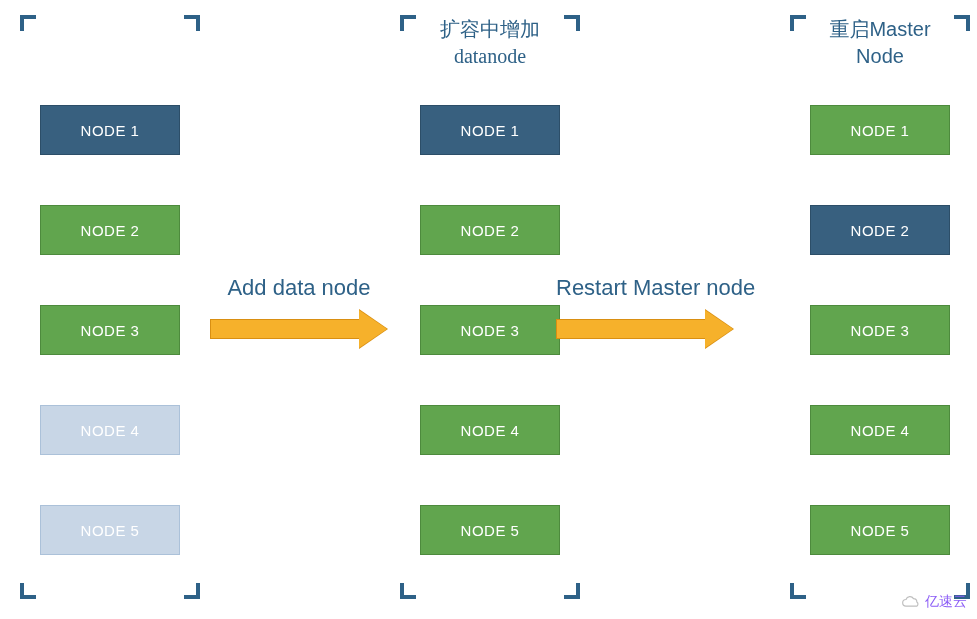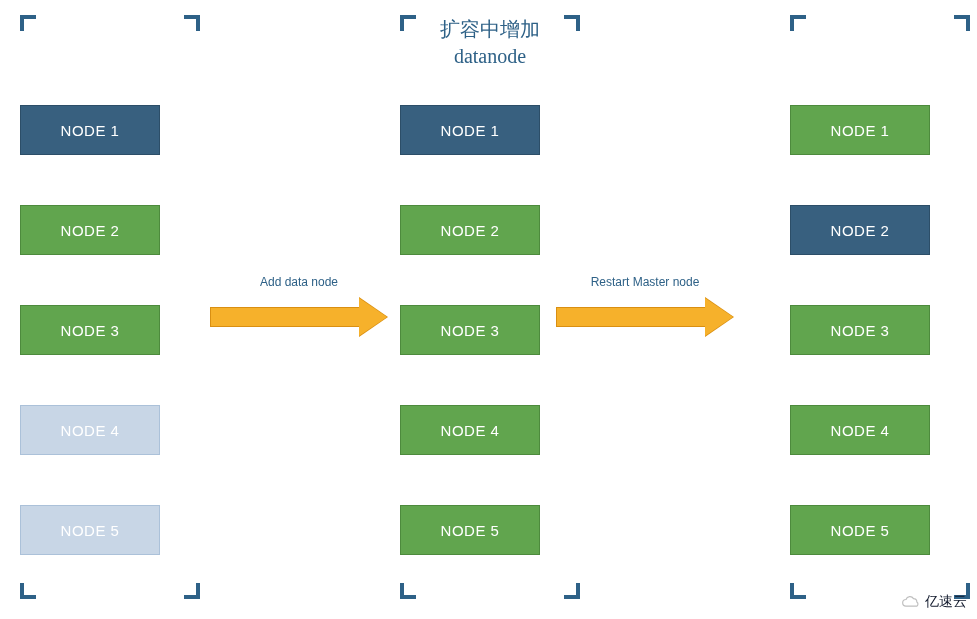--- a/index.html
+++ b/index.html
@@ -40,20 +40,21 @@
       border-width: 0;
     }
     .corner.tl { top: 0; left: 0; border-top-width: 4px; border-left-width: 4px; }
     .corner.tr { top: 0; right: 0; border-top-width: 4px; border-right-width: 4px; }
 
     .nodes {
       margin-top: 35px;
       display: flex;
       flex-direction: column;
       gap: 50px;
+      align-items: center;
     }
     .node {
       width: 140px;
       height: 50px;
       display: flex;
       align-items: center;
       justify-content: center;
       color: #fff;
       font-size: 15px;
       letter-spacing: 0.5px;
@@ -75,21 +76,21 @@
 
     .arrow-block {
       position: absolute;
       width: 178px;
       text-align: center;
     }
     .ab1 { left: 210px; top: 275px; }
     .ab2 { left: 556px; top: 275px; }
     .arrow-label {
       color: #2e6187;
-      font-size: 12px;
+      font-size: 22px;
       margin-bottom: 10px;
       white-space: nowrap;
     }
     .arrow {
       position: relative;
       height: 36px;
       width: 178px;
     }
     .arrow-body {
       position: absolute;
@@ -117,21 +118,21 @@
       width: 0; height: 0;
       border-top: 20px solid transparent;
       border-bottom: 20px solid transparent;
       border-left: 29px solid #d98f12;
     }
 
     .watermark {
       position: absolute;
       right: 10px;
       bottom: 8px;
-      color: #0f172a;
+      color: #8b5cf6;
       font-size: 14px;
       display: flex;
       align-items: center;
       gap: 4px;
     }
     .watermark svg { stroke: #bfbfbf; fill: none; }
   </style>
 </head>
 <body>
 
@@ -190,20 +191,22 @@
 </div>
 <div class="bottom-corners bc2">
   <span class="corner bl"></span>
   <span class="corner br"></span>
 </div>
 
 <div class="col col-3">
   <div class="title">
     <span class="corner tl"></span>
     <span class="corner tr"></span>
+    <span style="white-space:pre-line;">重启Master
+Node</span>
   </div>
   <div class="nodes">
     <div class="node node-green">
         <span>NODE 1</span>
       </div>
     <div class="node node-navy">
         <span>NODE 2</span>
       </div>
     <div class="node node-green">
         <span>NODE 3</span>

